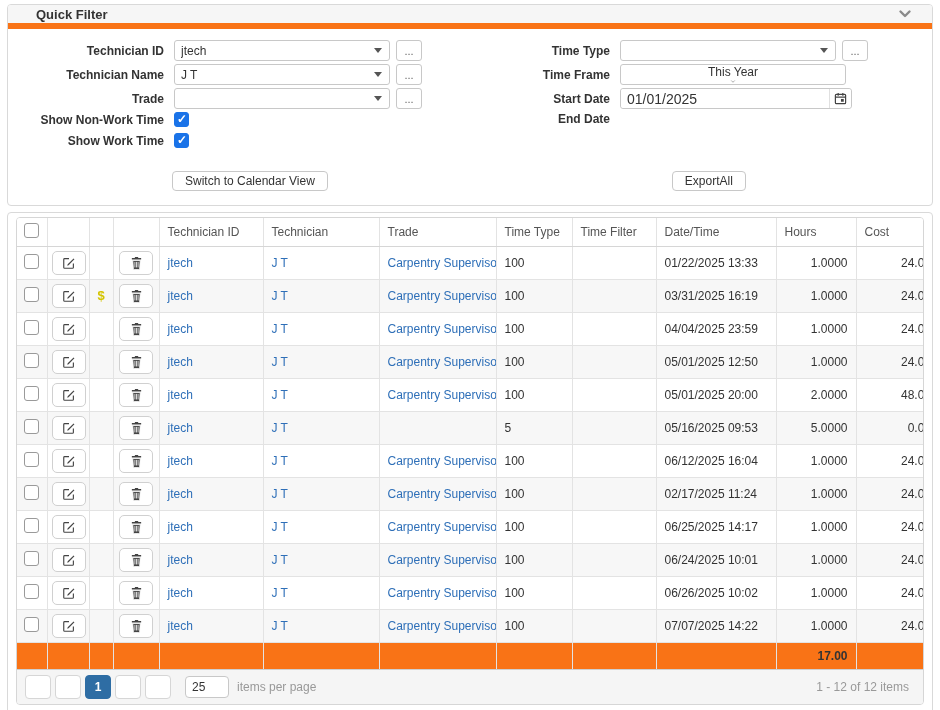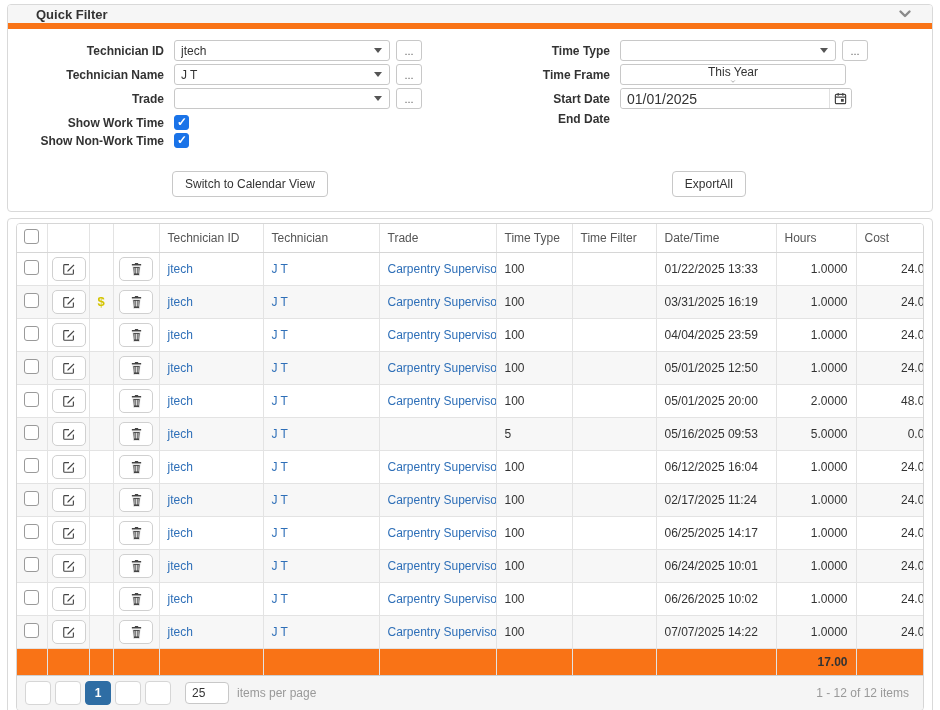--- a/index.html
+++ b/index.html
@@ -26,21 +26,21 @@
   .more-btn { margin-left:6px; width:26px; height:21px; border:1px solid #c8c8c8; border-radius:3px; background:#fff; color:#666; font-size:11px; line-height:10px; cursor:pointer; }
   .selectbox { width:226px; height:21px; border:1px solid #c8c8c8; border-radius:3px; background:#fff; display:flex; align-items:center; justify-content:space-between; padding:0 16px; color:#333;flex-direction:column; }
   .select-chev { width:10px; height:10px; color:#888; }
   .datebox { width:232px; height:21px; border:1px solid #c8c8c8; border-radius:3px; background:#fff; display:flex; align-items:stretch; }
   .datebox input { border:none; outline:none; flex:1; padding:0 6px; font-family:inherit; font-size:14px; color:#333; border-radius:3px; }
   .cal-btn { width:22px; border:none; border-left:1px solid #e0e0e0; background:#fff; display:flex; align-items:center; justify-content:center; cursor:pointer; color:#444; border-radius:0 3px 3px 0; }
   .cb { display:inline-block; width:15px; height:15px; border:1px solid #9a9a9a; border-radius:3px; background:#fff; position:relative; cursor:pointer; }
   .cb.checked { background:#1a73e8; border-color:#1a73e8; }
   .cb.checked::after { content:"✓"; position:absolute; left:2px; top:-1px; color:#fff; font-size:12px; font-weight:bold; }
   .qf-actions { display:flex; margin-top:20px; }
-  .btn { height:26px; padding:0 12px; background:#fff; border:1px solid #c8c8c8; border-radius:4px; font-family:inherit; font-size:12px; color:#333; cursor:pointer; }
+  .btn { height:20px; padding:0 12px; background:#fff; border:1px solid #c8c8c8; border-radius:4px; font-family:inherit; font-size:12px; color:#333; cursor:pointer; }
   .btn-switch { margin-left:156px; }
   .btn-export { margin-left:344px; }
 
   
   .grid-wrap { margin:4px 8px 8px 8px; border:1px solid #d6d6d6; border-radius:4px; overflow:hidden; }
   table { border-collapse:collapse; width:100%; table-layout:fixed; }
   th, td { border-left:1px solid #e3e3e3; padding:0 8px; font-weight:normal; overflow:hidden; white-space:nowrap; }
   th:first-child, td:first-child { border-left:none; }
   thead th { height:28px; text-align:left; color:#555; border-bottom:1px solid #d6d6d6; background:#fff; }
   tbody td { height:33px; border-bottom:1px solid #e3e3e3; }
@@ -91,26 +91,26 @@
           <button class="more-btn">...</button>
         </div>
         <div class="form-row">
           <span class="form-label">Trade</span>
           <div class="combo">
             <input value="" style="">
             <span class="combo-arrow"></span>
           </div>
           <button class="more-btn">...</button>
         </div>
+        <div class="form-row">
+          <span class="form-label">Show Non-Work Time</span>
+          <span class="cb checked"></span>
+        </div>
         <div class="form-row" style="margin-top:6px;">
           <span class="form-label">Show Work Time</span>
-          <span class="cb checked"></span>
-        </div>
-        <div class="form-row">
-          <span class="form-label">Show Non-Work Time</span>
           <span class="cb checked"></span>
         </div>
       </div>
 
       <div class="qf-col-right">
         <div class="form-row">
           <span class="form-label">Time Type</span>
           <div class="combo">
             <input value="" style="">
             <span class="combo-arrow"></span>

